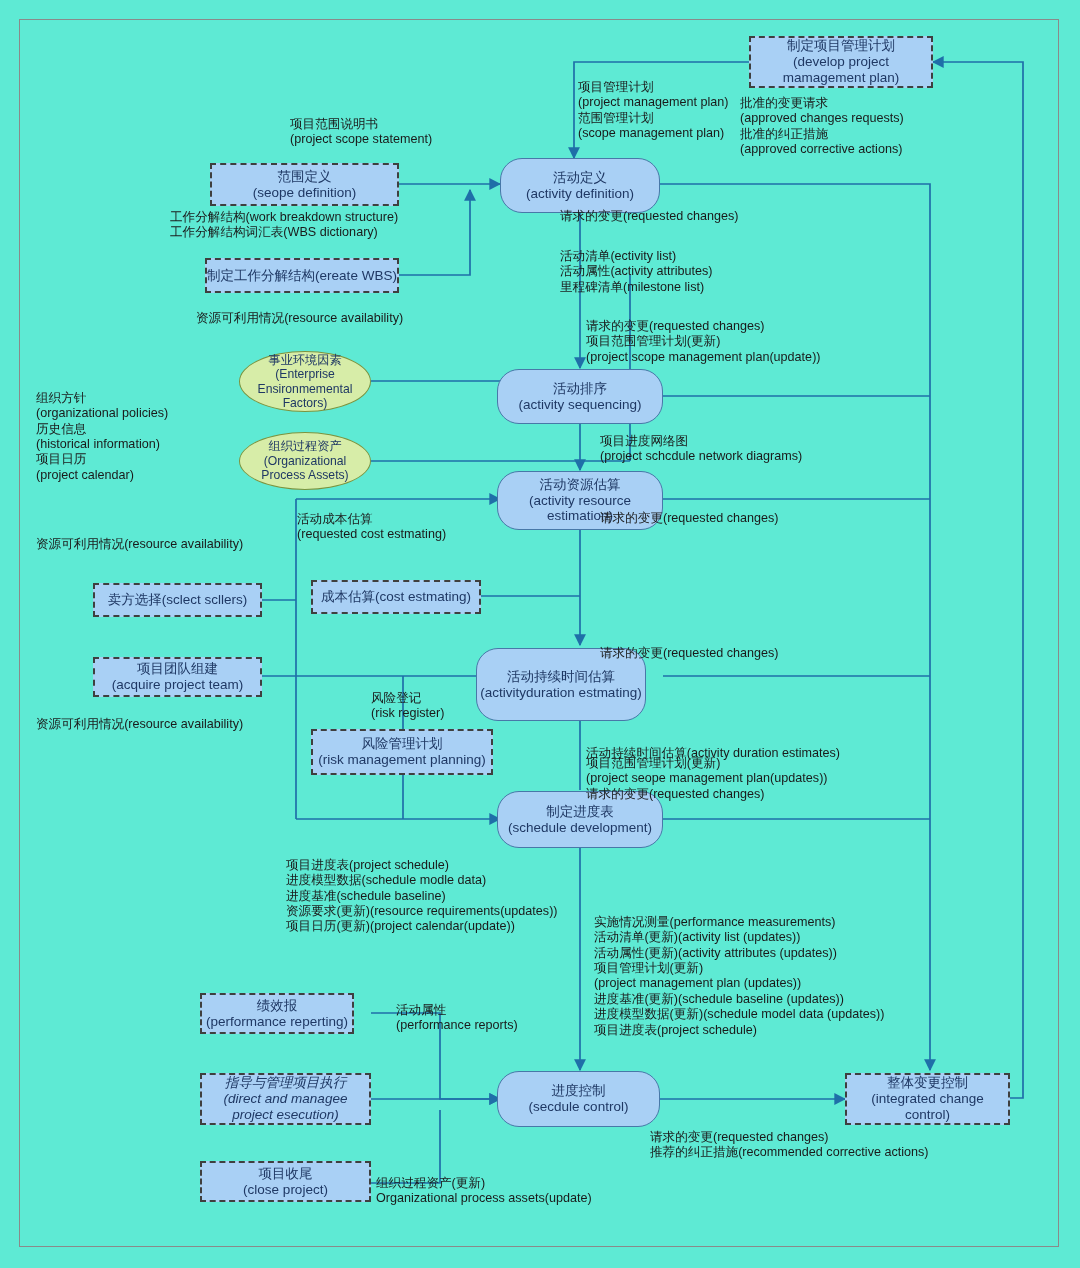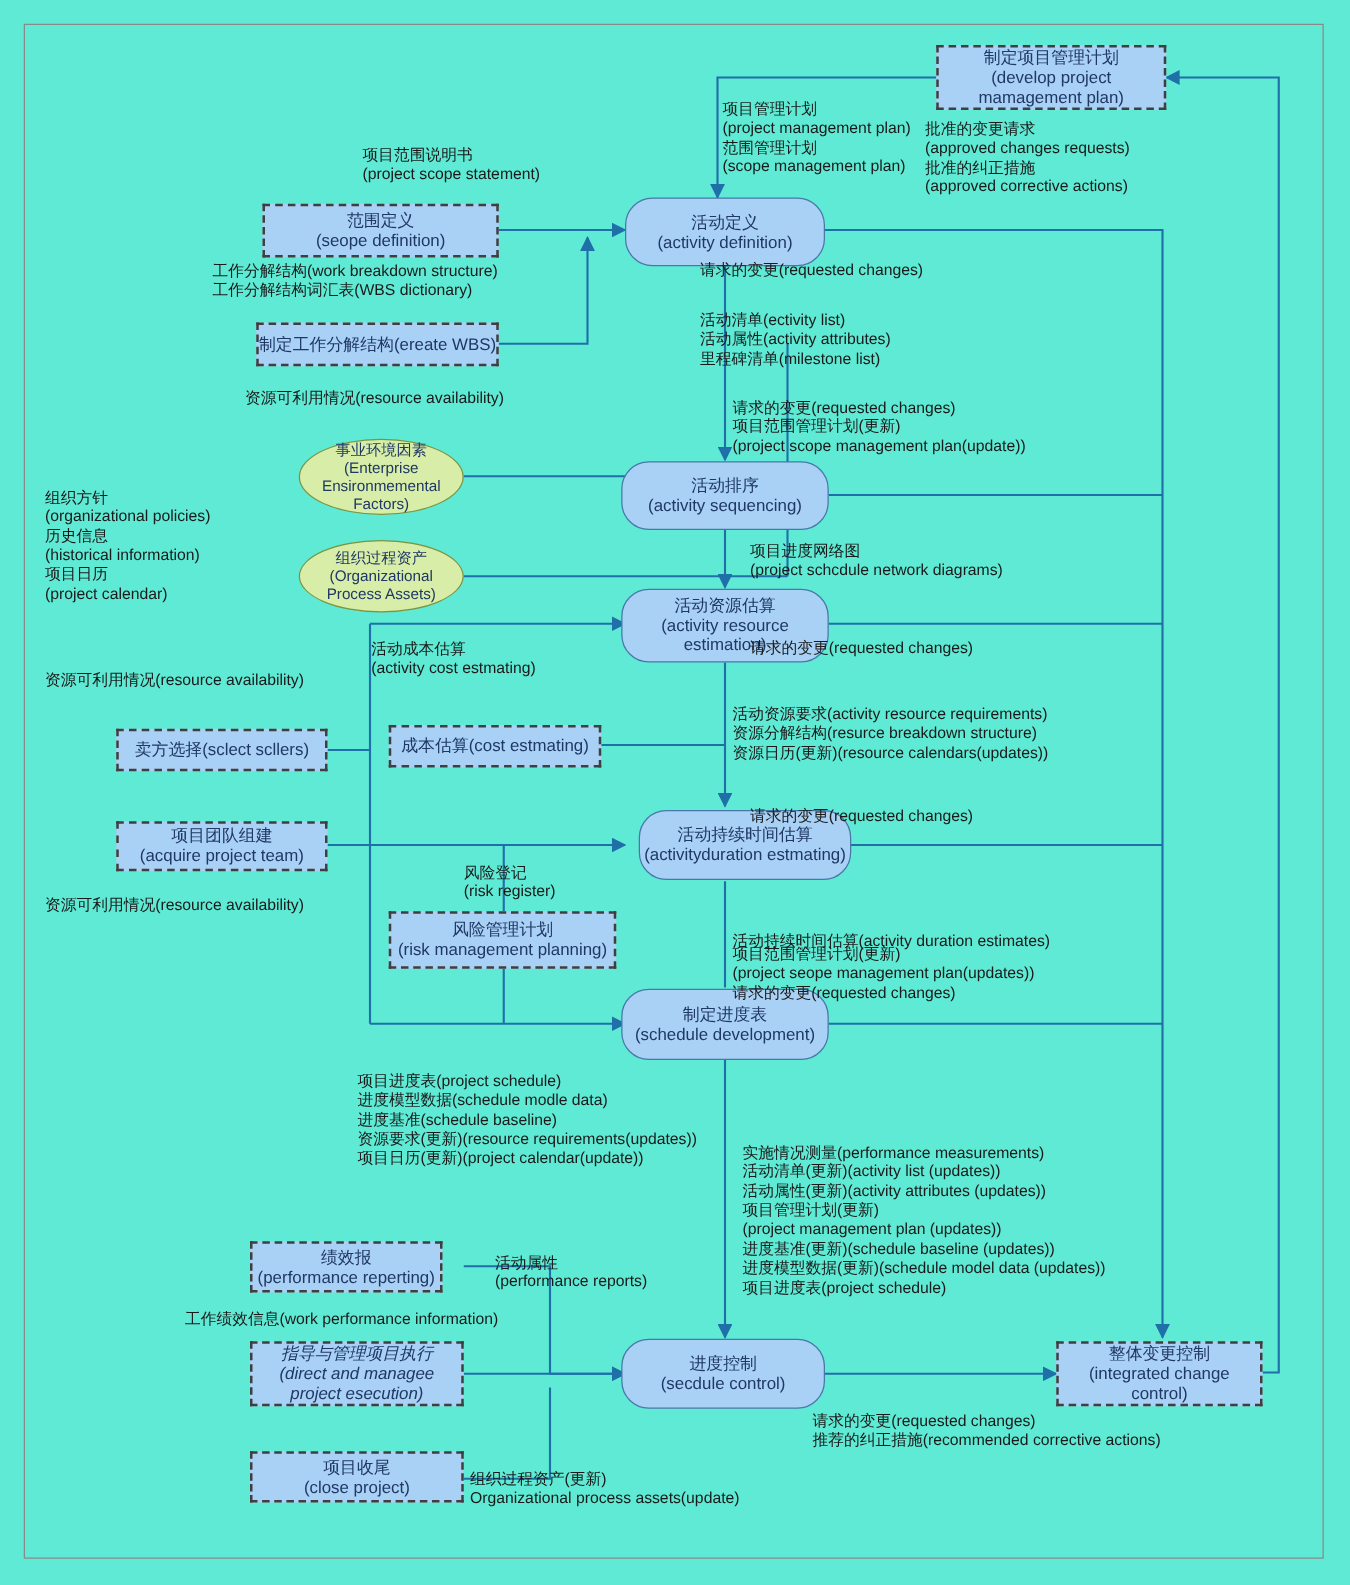--- a/index.html
+++ b/index.html
@@ -189,21 +189,21 @@
     <span class="nodetxt">活动排序
 (activity sequencing)</span>
   </div>
 
   <div class="node proc" style="left:497px;top:471px;width:166px;height:59px;">
     <span class="nodetxt">活动资源估算
 (activity resource
 estimation)</span>
   </div>
 
-  <div class="node proc" style="left:511px;top:648px;width:170px;height:56px;">
+  <div class="node proc" style="left:476px;top:648px;width:170px;height:73px;">
     <span class="nodetxt">活动持续时间估算
 (activityduration estmating)</span>
   </div>
 
   <div class="node proc" style="left:497px;top:791px;width:166px;height:57px;">
     <span class="nodetxt">制定进度表
 (schedule development)</span>
   </div>
 
   <div class="node proc" style="left:497px;top:1071px;width:163px;height:56px;">
@@ -245,27 +245,24 @@
   <div class="lbl" style="left:586px;top:319px;width:400px;">请求的变更(requested changes)
 项目范围管理计划(更新)
 (project scope management plan(update))</div>
 
   <div class="lbl" style="left:600px;top:434px;width:380px;">项目进度网络图
 (project schcdule network diagrams)</div>
 
   <div class="lbl" style="left:600px;top:511px;width:340px;">请求的变更(requested changes)</div>
 
   <div class="lbl" style="left:297px;top:512px;width:258px;">活动成本估算
-(activity cost estmating)</div>
+(requested cost estmating)</div>
 
   <div class="lbl left" style="left:36px;top:537px;width:320px;">资源可利用情况(resource availability)</div>
 
-  <div class="lbl" style="left:586px;top:564px;width:400px;">活动资源要求(activity resource requirements)
-资源分解结构(resurce breakdown structure)
-资源日历(更新)(resource calendars(updates))</div>
 
   <div class="lbl" style="left:600px;top:646px;width:340px;">请求的变更(requested changes)</div>
 
   <div class="lbl" style="left:371px;top:691px;width:160px;">风险登记
 (risk register)</div>
 
   <div class="lbl left" style="left:36px;top:717px;width:320px;">资源可利用情况(resource availability)</div>
 
   <div class="lbl" style="left:586px;top:746px;width:400px;">活动持续时间估算(activity duration estimates)</div>
 
@@ -284,21 +281,20 @@
 活动属性(更新)(activity attributes (updates))
 项目管理计划(更新)
 (project management plan (updates))
 进度基准(更新)(schedule baseline (updates))
 进度模型数据(更新)(schedule model data (updates))
 项目进度表(project schedule)</div>
 
   <div class="lbl" style="left:396px;top:1003px;width:250px;">活动属性
 (performance reports)</div>
 
-  <div class="lbl left" style="left:148px;top:1048px;width:380px;">工作绩效信息(work performance information)</div>
 
   <div class="lbl" style="left:376px;top:1176px;width:330px;">组织过程资产(更新)
 Organizational process assets(update)</div>
 
   <div class="lbl" style="left:650px;top:1130px;width:400px;">请求的变更(requested changes)
 推荐的纠正措施(recommended corrective actions)</div>
 
 </div>
 
 </body></html>

